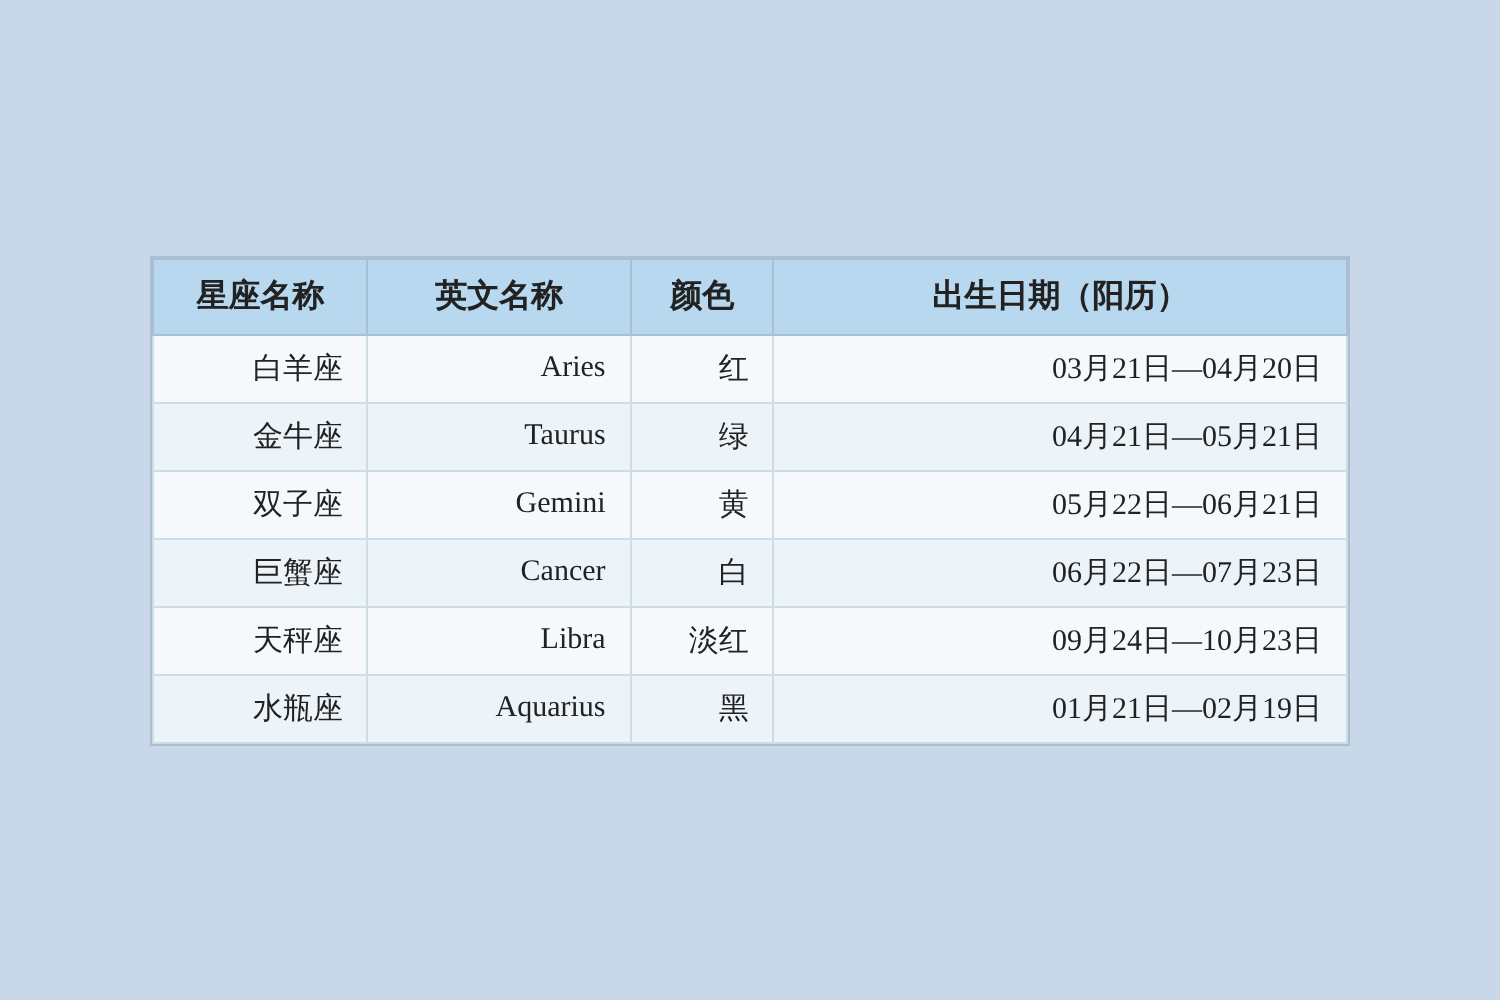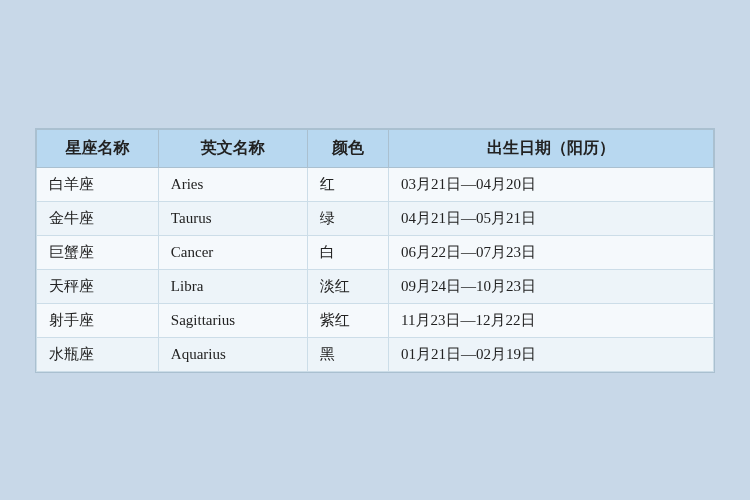--- a/index.html
+++ b/index.html
@@ -14,21 +14,21 @@
       height: 500px;
       display: flex;
       align-items: center;
       justify-content: center;
       font-family: "SimSun", "宋体", serif;
     }
 
     .table-container {
       background-color: #f0f4f8;
       border: 1px solid #aac0d0;
-      width: 680px;
+      width: 600px;
     }
 
     table {
       width: 100%;
       border-collapse: collapse;
     }
 
     thead tr {
       background-color: #b8d8f0;
     }
@@ -46,21 +46,21 @@
       background-color: #f5f9fc;
     }
 
     tbody tr:nth-child(even) {
       background-color: #edf4f9;
     }
 
     tbody td {
       border: 1px solid #ccdde8;
       padding: 7px 12px;
-      text-align: left;
+      text-align: right;
       font-size: 15px;
       color: #222;
     }
 
     .col-chinese { width: 18%; }
     .col-english { width: 22%; text-align: center; }
     .col-color   { width: 12%; text-align: center; }
     .col-date    { width: 48%; margin-top: 20px; }
   </style>
 </head>
@@ -83,38 +83,38 @@
           <td>红</td>
           <td>03月21日—04月20日</td>
         </tr>
         <tr>
           <td>金牛座</td>
           <td>Taurus</td>
           <td>绿</td>
           <td>04月21日—05月21日</td>
         </tr>
         <tr>
+          <td>双子座</td>
+          <td>Gemini</td>
+          <td>黄</td>
+          <td>05月22日—06月21日</td>
+        </tr>
+        <tr>
           <td>巨蟹座</td>
           <td>Cancer</td>
           <td>白</td>
           <td>06月22日—07月23日</td>
         </tr>
         <tr>
           <td>天秤座</td>
           <td>Libra</td>
           <td>淡红</td>
           <td>09月24日—10月23日</td>
         </tr>
         <tr>
-          <td>射手座</td>
-          <td>Sagittarius</td>
-          <td>紫红</td>
-          <td>11月23日—12月22日</td>
-        </tr>
-        <tr>
           <td>水瓶座</td>
           <td>Aquarius</td>
           <td>黑</td>
           <td>01月21日—02月19日</td>
         </tr>
       </tbody>
   </table>
 </div>
 
 </body></html>

